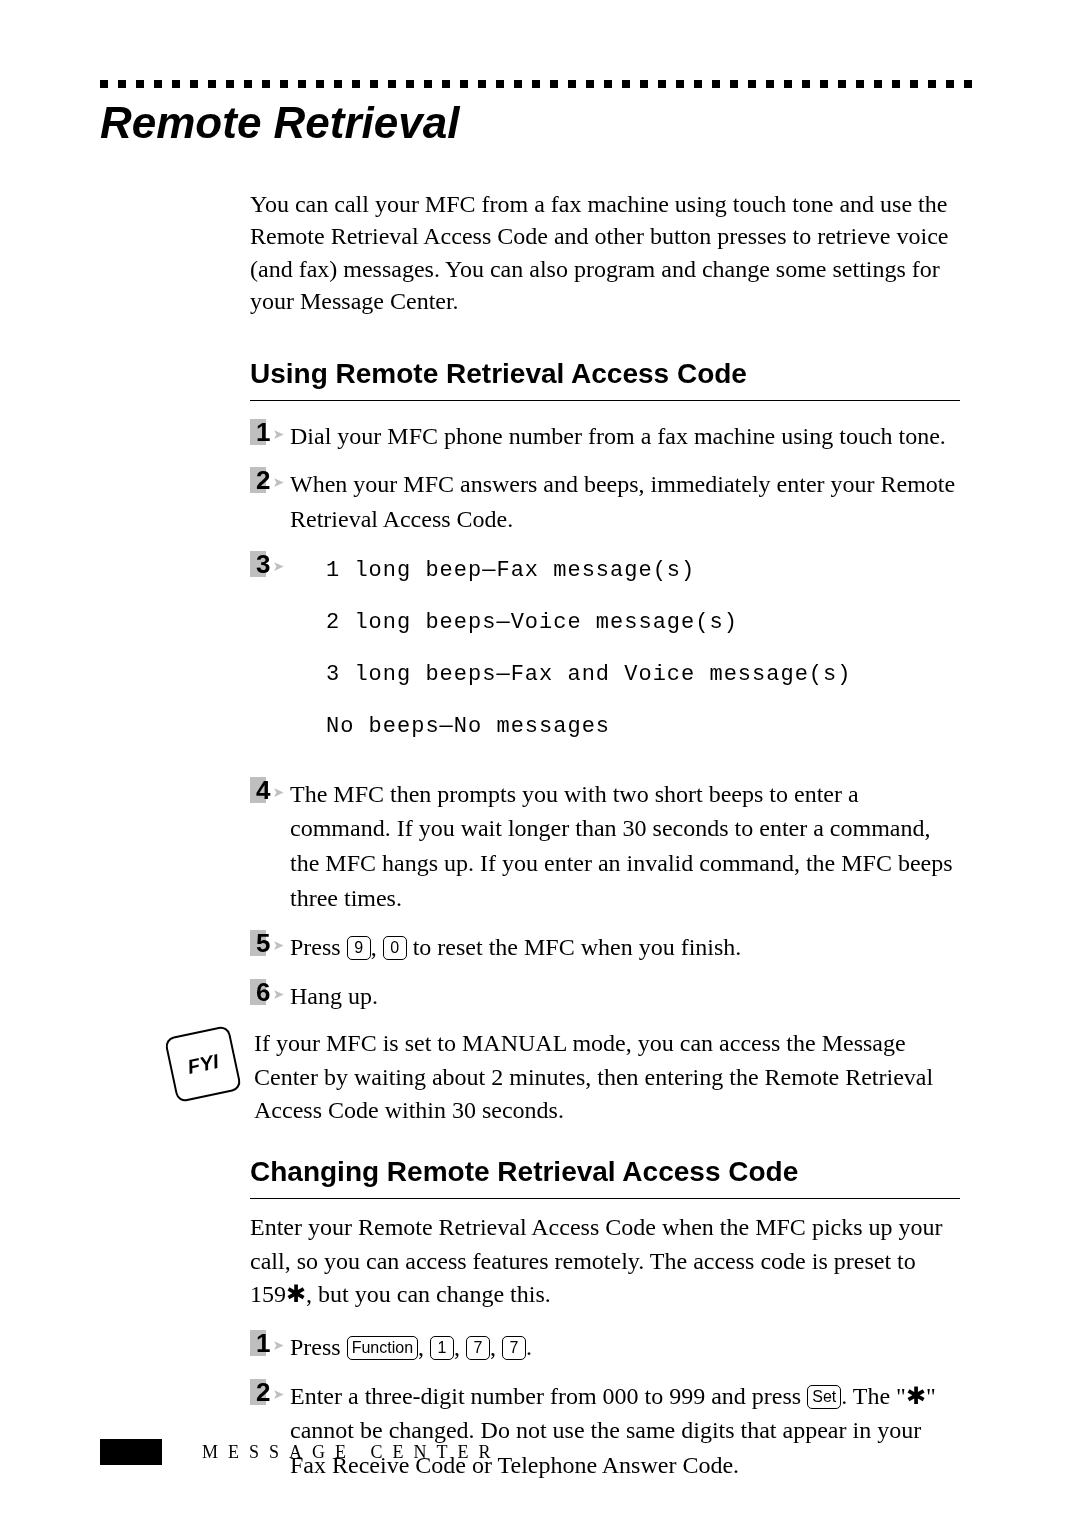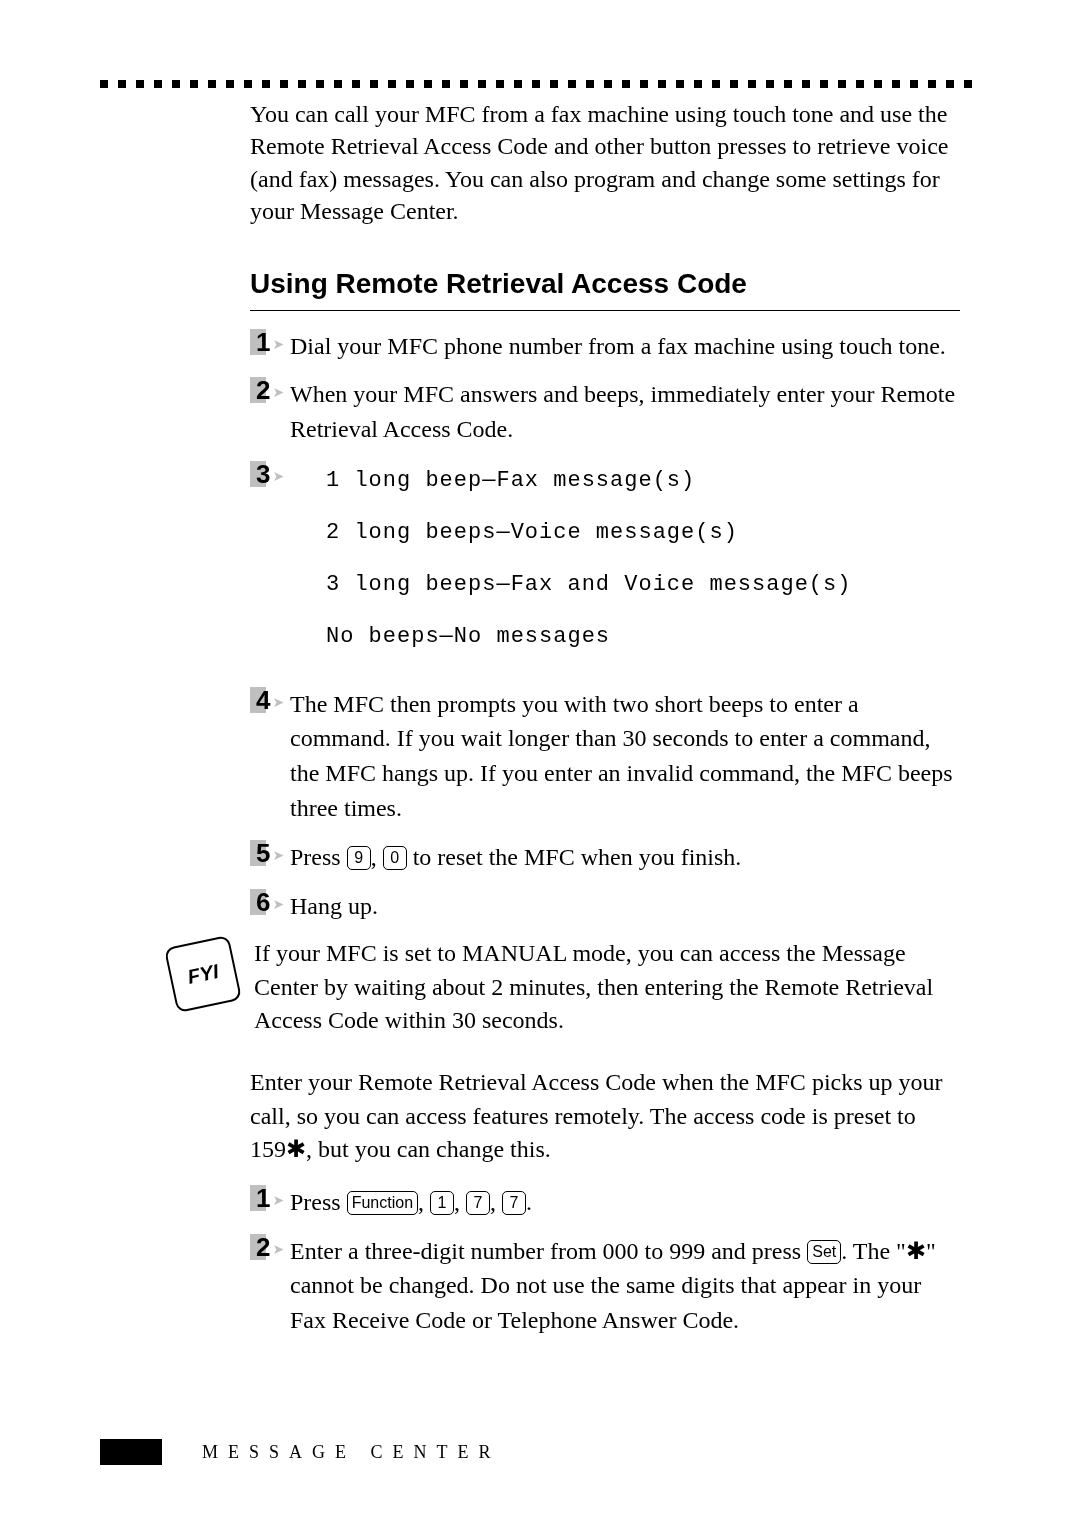--- a/index.html
+++ b/index.html
@@ -227,20 +227,21 @@
       <span></span>
       <span></span>
       <span></span>
       <span></span>
       <span></span>
       <span></span>
       <span></span>
       <span></span>
   </div>
 
+  <h1 class="h1">Remote Retrieval</h1>
 
   <div class="content">
 
     <div class="intro">You can call your MFC from a fax machine using touch tone and use the Remote Retrieval Access Code and other button presses to retrieve voice (and fax) messages. You can also program and change some settings for your Message Center.</div>
 
     <div class="section">
       <div class="h2">Using Remote Retrieval Access Code</div>
 
       <div class="steps">
 
@@ -309,20 +310,21 @@
 
       </div>
 
       <div class="note-row">
         <div class="fyi-icon">FYI</div>
         <div class="note-text">If your MFC is set to MANUAL mode, you can access the Message Center by waiting about 2 minutes, then entering the Remote Retrieval Access Code within 30 seconds.</div>
       </div>
     </div>
 
     <div class="section">
+      <div class="h2">Changing Remote Retrieval Access Code</div>
       <p class="lead">Enter your Remote Retrieval Access Code when the MFC picks up your call, so you can access features remotely. The access code is preset to 159✱, but you can change this.</p>
 
       <div class="steps">
 
         <div class="step">
           <span class="step-num">
               <span class="shadow"></span>
               <span class="num">1</span>
               <span class="arrow">➤</span>
             </span>

